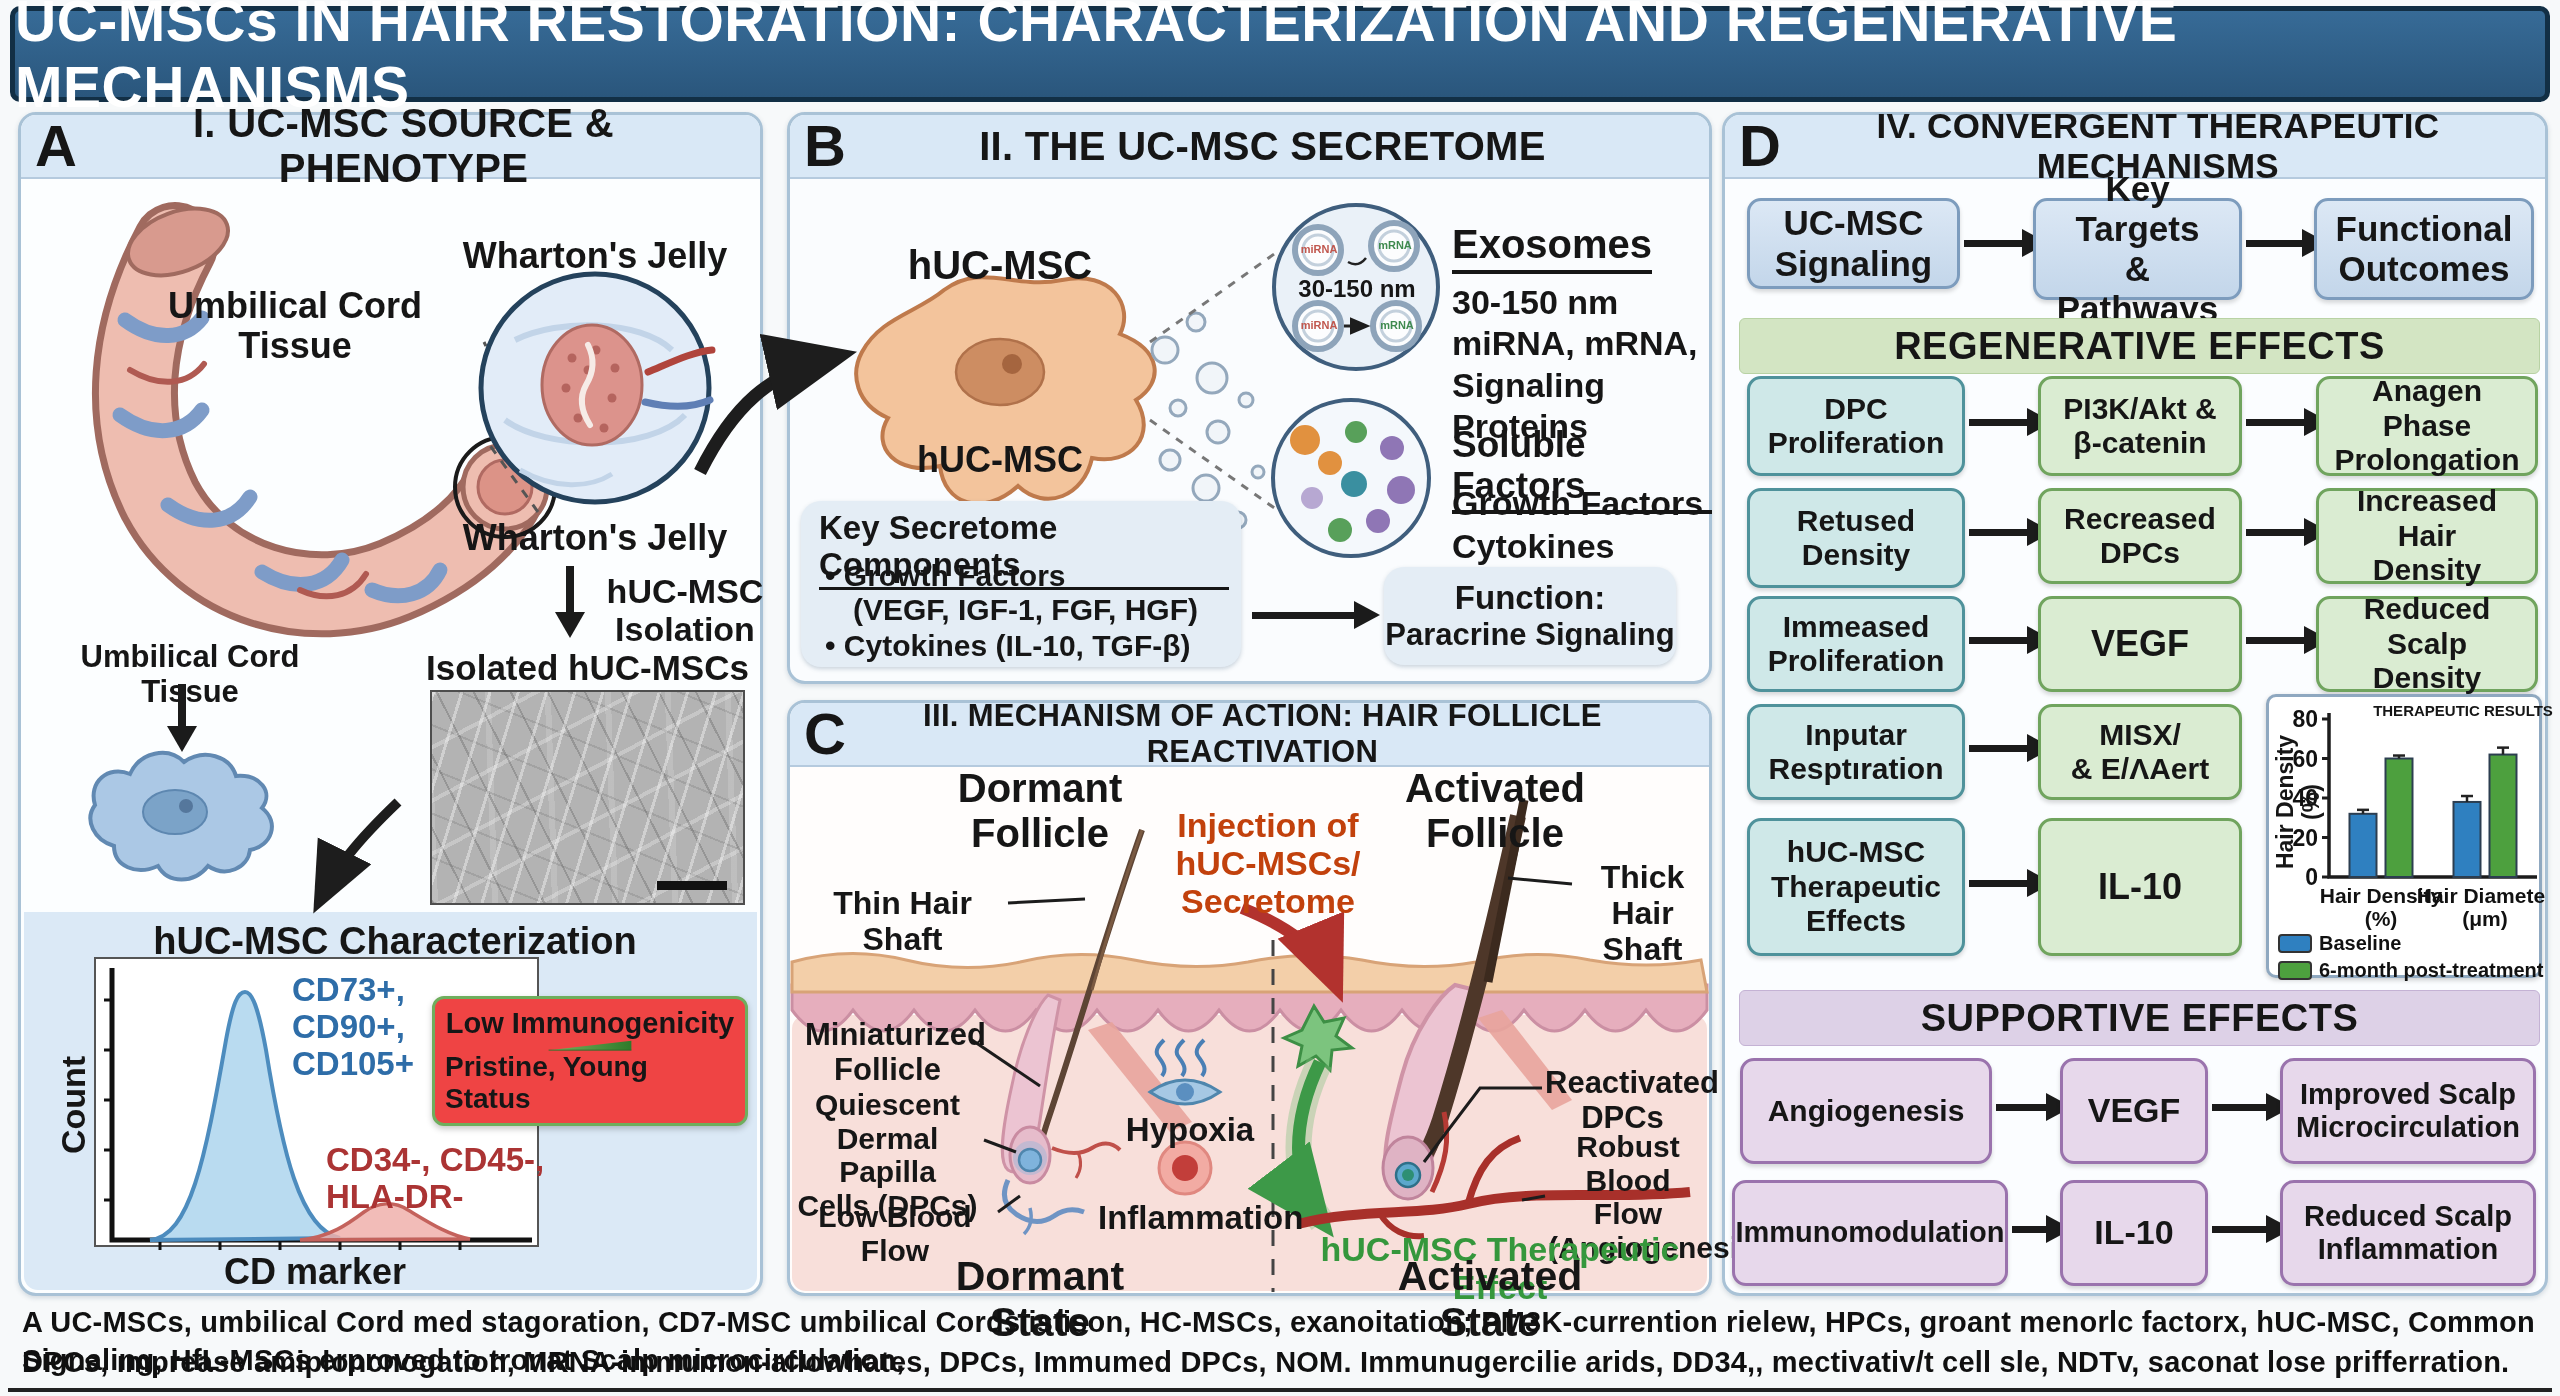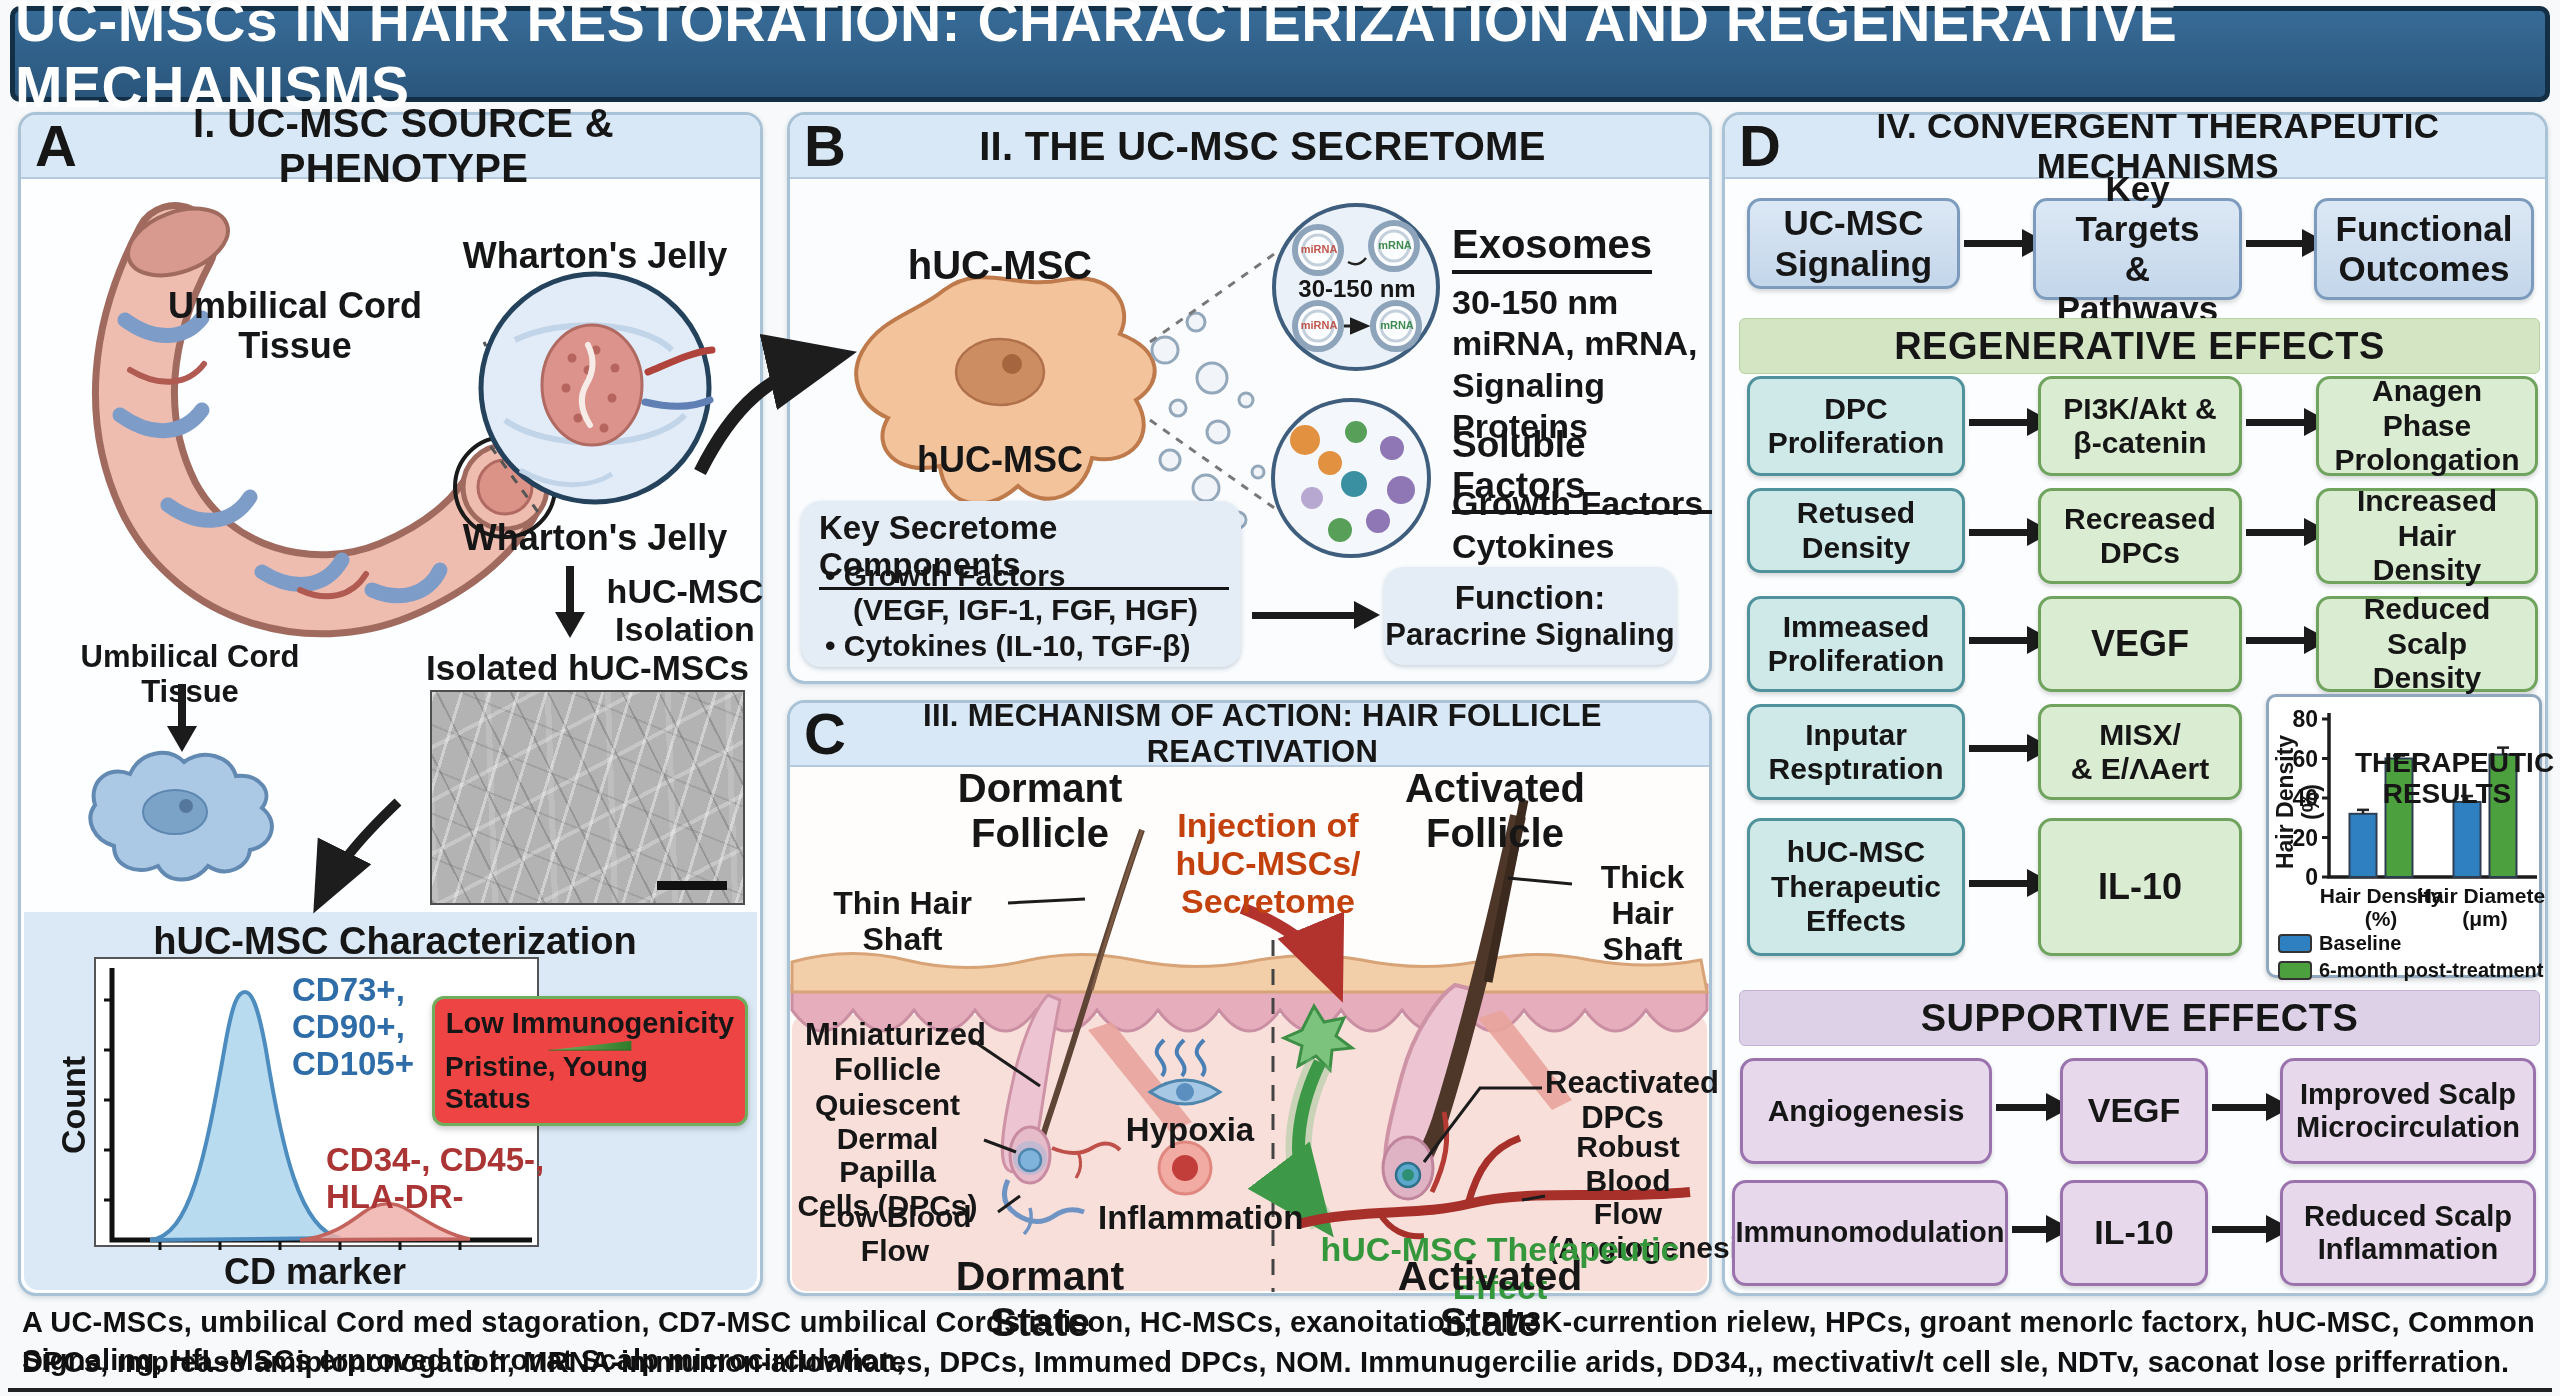--- a/index.html
+++ b/index.html
@@ -367,21 +367,21 @@
 
   <div class="dbox bx-teal" style="left:1747px;top:376px;width:218px;height:100px;">DPC
 Proliferation</div>
   <div class="harrow" style="left:1969px;top:419px;width:60px;"></div>
   <div class="dbox bx-green" style="left:2038px;top:376px;width:204px;height:100px;">PI3K/Akt &amp;
 β-catenin</div>
   <div class="harrow" style="left:2246px;top:419px;width:60px;"></div>
   <div class="dbox bx-green" style="left:2316px;top:376px;width:222px;height:100px;">Anagen Phase
 Prolongation</div>
 
-  <div class="dbox bx-teal" style="left:1747px;top:488px;width:218px;height:85px;">Retused
+  <div class="dbox bx-teal" style="left:1747px;top:488px;width:218px;height:100px;">Retused
 Density</div>
   <div class="harrow" style="left:1969px;top:529px;width:60px;"></div>
   <div class="dbox bx-green" style="left:2038px;top:488px;width:204px;height:96px;">Recreased
 DPCs</div>
   <div class="harrow" style="left:2246px;top:529px;width:60px;"></div>
   <div class="dbox bx-green" style="left:2316px;top:488px;width:222px;height:96px;">Increased Hair
 Density</div>
 
   <div class="dbox bx-teal" style="left:1747px;top:596px;width:218px;height:96px;">Immeased
 Proliferation</div>
@@ -430,21 +430,21 @@
           <rect x="220.5" y="57.55" width="27" height="122.45" fill="#4da03e" stroke="#2c3e50" stroke-width="2"></rect>
           <line x1="234" y1="50.63750000000002" x2="234" y2="57.55" stroke="#222" stroke-width="2.5"></line>
           <line x1="228" y1="50.63750000000002" x2="240" y2="50.63750000000002" stroke="#222" stroke-width="2.5"></line>
           <text x="216" y="206" text-anchor="middle" font-size="21" font-weight="800" font-family="Liberation Sans, sans-serif" fill="#111">Hair Diameter</text>
           <text x="216" y="229" text-anchor="middle" font-size="21" font-weight="800" font-family="Liberation Sans, sans-serif" fill="#111">(μm)</text>
           <rect x="10" y="238" width="32" height="17" rx="3" fill="#2f80c0" stroke="#333" stroke-width="2"></rect>
           <text x="50" y="253" font-size="20" font-weight="800" font-family="Liberation Sans, sans-serif" fill="#111">Baseline</text>
           <rect x="10" y="265" width="32" height="17" rx="3" fill="#4da03e" stroke="#333" stroke-width="2"></rect>
           <text x="50" y="280" font-size="20" font-weight="800" font-family="Liberation Sans, sans-serif" fill="#111">6-month post-treatment</text>
         </svg></div>
-    <div class="lbl" style="left:86px;top:6px;width:184px;font-size:28px;font-weight:800;position:absolute;margin-top:44px;">THERAPEUTIC RESULTS</div>
+    <div class="lbl" style="left:102px;top:6px;width:184px;font-size:15px;font-weight:800;position:absolute;">THERAPEUTIC RESULTS</div>
     <div class="lbl rot" style="left:-63px;top:92px;width:160px;height:26px;font-size:23px;font-weight:800;position:absolute;">Hair Density (%)</div>
   </div>
 
   <div class="band band-purple" style="left:1739px;top:990px;width:799px;height:54px;">SUPPORTIVE EFFECTS</div>
 
   <div class="dbox bx-purple" style="left:1740px;top:1058px;width:252px;height:106px;">Angiogenesis</div>
   <div class="harrow" style="left:1996px;top:1104px;width:52px;"></div>
   <div class="dbox bx-purple" style="left:2060px;top:1058px;width:148px;height:106px;font-size:34px;">VEGF</div>
   <div class="harrow" style="left:2212px;top:1104px;width:56px;"></div>
   <div class="dbox bx-purple" style="left:1732px;top:1180px;width:276px;height:106px;font-size:29px;">Immunomodulation</div>

